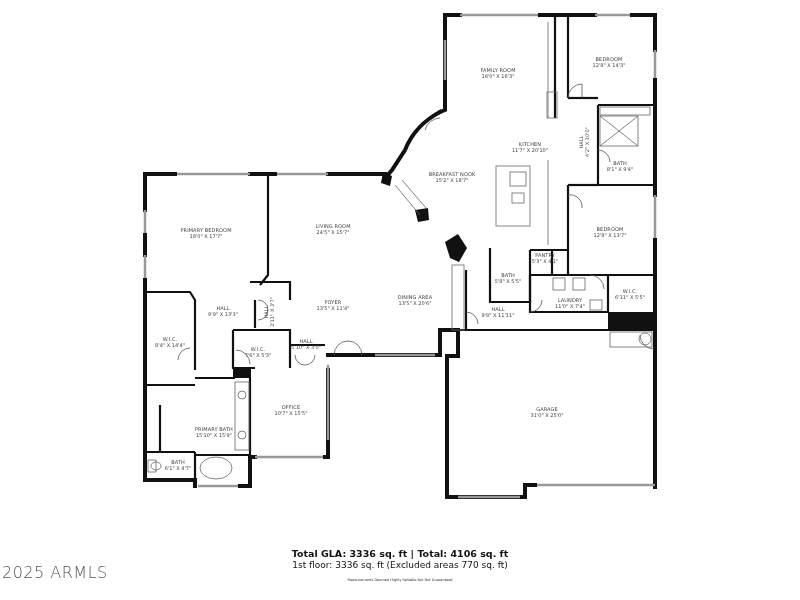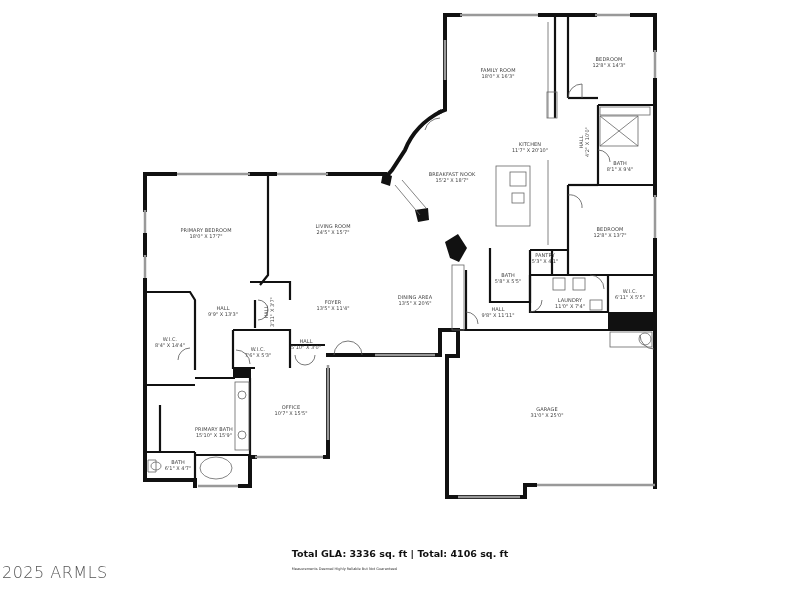--- a/index.html
+++ b/index.html
@@ -8,21 +8,21 @@
   .wall { stroke:#111; stroke-width:4; fill:none; stroke-linecap:square; }
   .iwall { stroke:#111; stroke-width:2.2; fill:none; }
   .thin { stroke:#666; stroke-width:0.8; fill:none; }
   .win { stroke:#999; stroke-width:2.5; fill:none; }
   .solid { fill:#111; }
   .door { stroke:#555; stroke-width:0.8; fill:none; }
   .room { position:absolute; text-align:center; color:#444; transform:translate(-50%,-50%); line-height:1.25; white-space:nowrap; }
   .room .nm { font-size:5px; letter-spacing:0.1px; display:block; }
   .room .dm { font-size:5px; display:block; }
   .vert { transform:translate(-50%,-50%) rotate(-90deg); }
-  .footer { position:absolute; left:400px; top:548px; transform:translateX(-50%); text-align:left; color:#111; white-space:nowrap; }
+  .footer { position:absolute; left:400px; top:548px; transform:translateX(-50%); text-align:center; color:#111; white-space:nowrap; }
   .footer .l1 { font-family:"DejaVu Sans", sans-serif; font-weight:bold; font-size:9.5px; }
   .footer .l2 { font-family:"DejaVu Sans", sans-serif; font-size:9px; margin-top:1px; }
   .footer .l3 { font-size:3.5px; margin-top:8px; color:#333; }
   .watermark { position:absolute; left:2px; top:563px; font-family:"DejaVu Sans", sans-serif; font-size:16px; color:#555; letter-spacing:0.5px; font-weight:200; }
 </style>
 </head>
 <body>
 
 <svg id="plan" viewBox="0 0 800 600" xmlns="http://www.w3.org/2000/svg">
 
@@ -250,16 +250,17 @@
   <span class="nm">BATH</span>
   <span class="dm">6'1" X 4'7"</span>
 </div>
 <div class="room" style="left:547px;top:412px;">
   <span class="nm">GARAGE</span>
   <span class="dm">31'0" X 25'0"</span>
 </div>
 
 <div class="footer">
   <div class="l1">Total GLA: 3336 sq. ft | Total: 4106 sq. ft</div>
+  <div class="l2">1st floor: 3336 sq. ft (Excluded areas 770 sq. ft)</div>
   <div class="l3">Measurements Deemed Highly Reliable But Not Guaranteed</div>
 </div>
 
 <div class="watermark">2025 ARMLS</div>
 
 </body></html>

